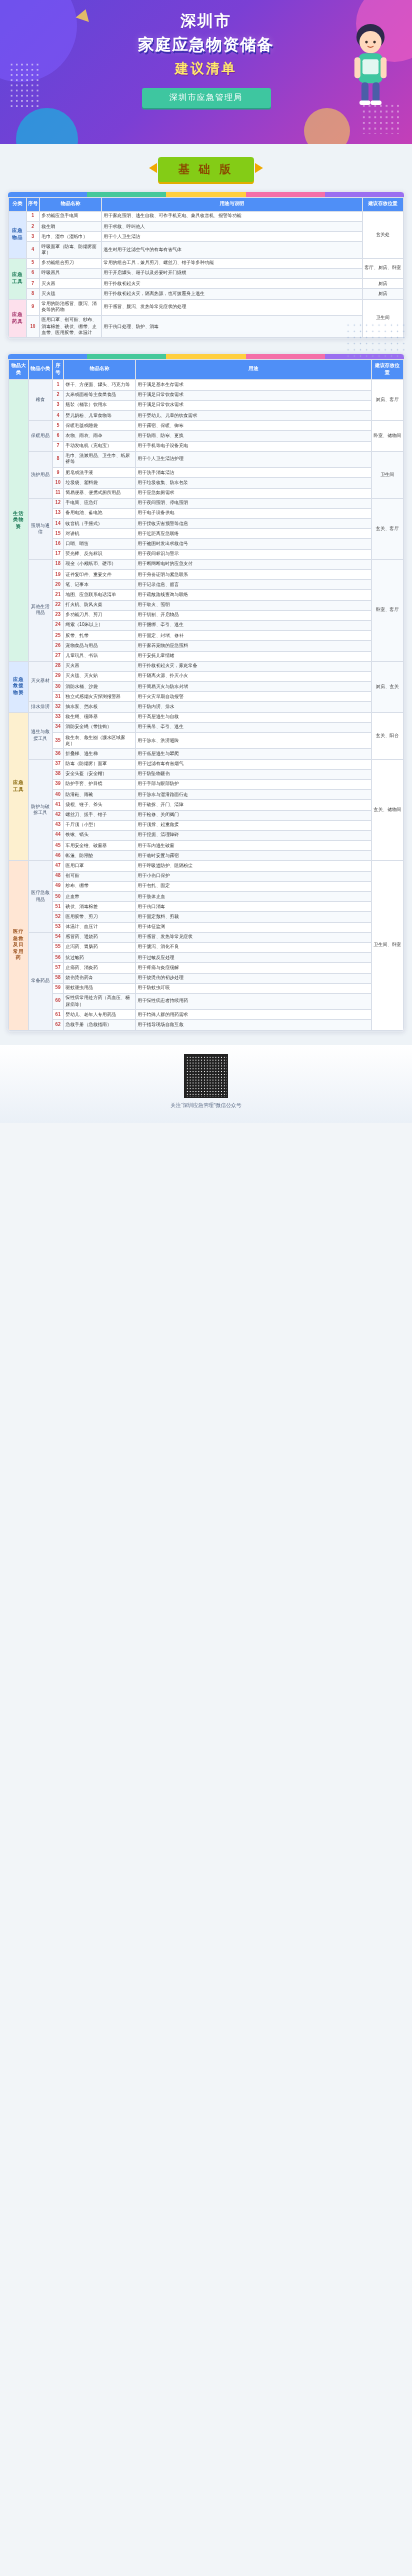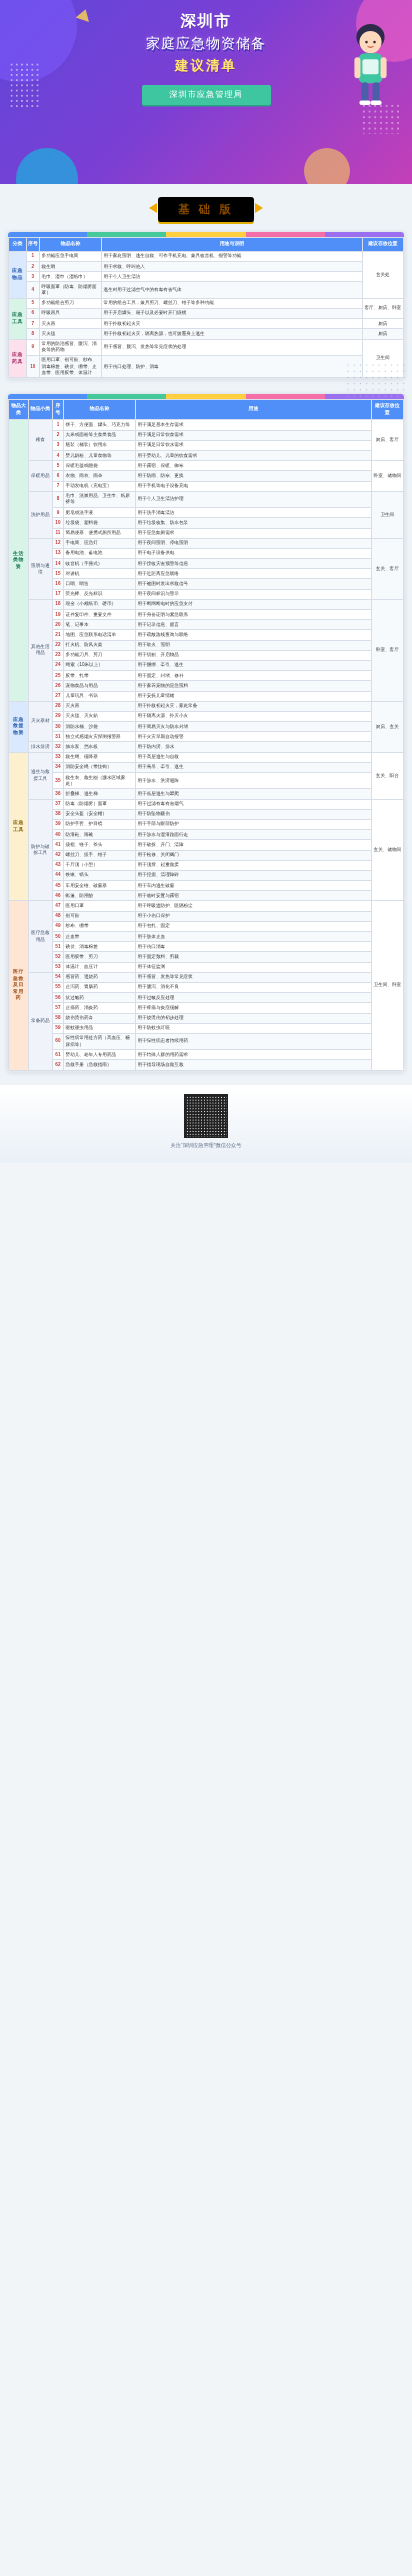--- a/index.html
+++ b/index.html
@@ -7,21 +7,21 @@
     width: 412px;
     font-family: "Liberation Sans", sans-serif;
     background: #f2f5f8;
     color: #333;
   }
   .page { width: 412px; position: relative; background: #eef3f7; }
 
   
   .hero {
     position: relative;
-    height: 184px;
+    height: 144px;
     background: linear-gradient(135deg,#5f46d8 0%,#7b3fd4 45%,#c43fb8 100%);
     overflow: hidden;
   }
   .hero .blob {
     position: absolute; border-radius: 50%; opacity: .55;
   }
   .b1 { width: 113px; height: 113px; background: #7e5bff; left: -36px; top: -31px; }
   .b2 { width: 77px; height: 77px; background: #ff66c4; right: -20.6px; top: -15.5px; opacity:.5;}
   .b3 { width: 62px; height: 62px; background: #00d3e0; left: 15.5px; bottom: -26px; opacity:.45;}
   .b4 { width: 46px; height: 46px; background: #ffd84d; right: 62px; bottom: -10.3px; opacity:.5;}
@@ -42,21 +42,21 @@
   .t2 { right: 31px; top: 57px; border-left: 5.2px solid transparent; border-right: 5.2px solid transparent; border-bottom: 9.3px solid #00e0c6; opacity:.85; transform: rotate(-25deg); }
 
   .hero-inner { position: relative; z-index: 3; padding: 11.3px 0 0 0; text-align: center; }
   .hero-title-1 {
     color: #fff; font-size: 15.5px; font-weight: bold; letter-spacing: 1.5px;
     text-shadow: 0 1px 0 rgba(0,0,0,.15);
   }
   .hero-title-2 {
     margin-top: 3.1px;
     display: inline-block;
-    color: #fff; font-size: 14px; font-weight: normal; letter-spacing: 1px;
+    color: #fff; font-size: 16px; font-weight: bold; letter-spacing: 1px;
     text-shadow: 1px 1.5px 0 #3b2fae, 0 0 7.2px rgba(255,255,255,.25);
   }
   .hero-title-3 {
     margin-top: 4.1px;
     color: #ffe96b; font-size: 13.4px; font-weight: bold; letter-spacing: 2.1px;
     text-shadow: 0.5px 1px 0 #7a2aa0;
   }
   .hero-org {
     margin: 9.3px auto 0 auto;
     width: 129px; padding: 4.6px 0;
@@ -64,21 +64,21 @@
     border-radius: 2px; box-shadow: 0 1.5px 0 #2aa183;
   }
   .mascot {
     position: absolute; right: 11.3px; top: 21.6px; width: 61px; height: 88px; z-index: 4;
   }
 
   
   .ribbon-wrap { text-align: center; padding: 13.4px 0 5.2px 0; }
   .ribbon {
     display: inline-block; position: relative;
-    background: #000000; color: #8a4b00; font-weight: bold; font-size: 11.3px;
+    background: #84cc16; color: #8a4b00; font-weight: bold; font-size: 11.3px;
     letter-spacing: 3.1px; padding: 4.6px 20.6px; border-radius: 3.1px;
     box-shadow: 0 2.1px 0 #e0ae00;
   }
   .ribbon:before, .ribbon:after {
     content: ""; position: absolute; top: 5.2px; width: 0; height: 0;
     border-top: 5.2px solid transparent; border-bottom: 5.2px solid transparent;
   }
   .ribbon:before { left: -8.2px; border-right: 8.8px solid #f0a900; }
   .ribbon:after { right: -8.2px; border-left: 8.8px solid #f0a900; }
 

